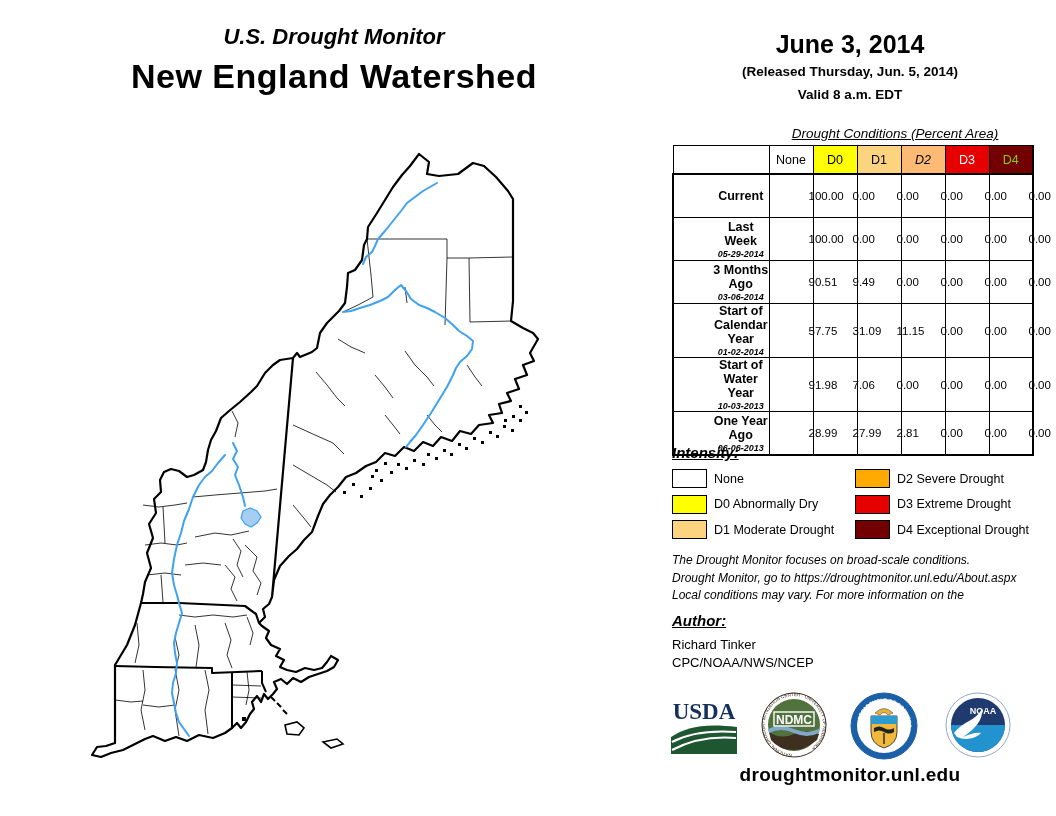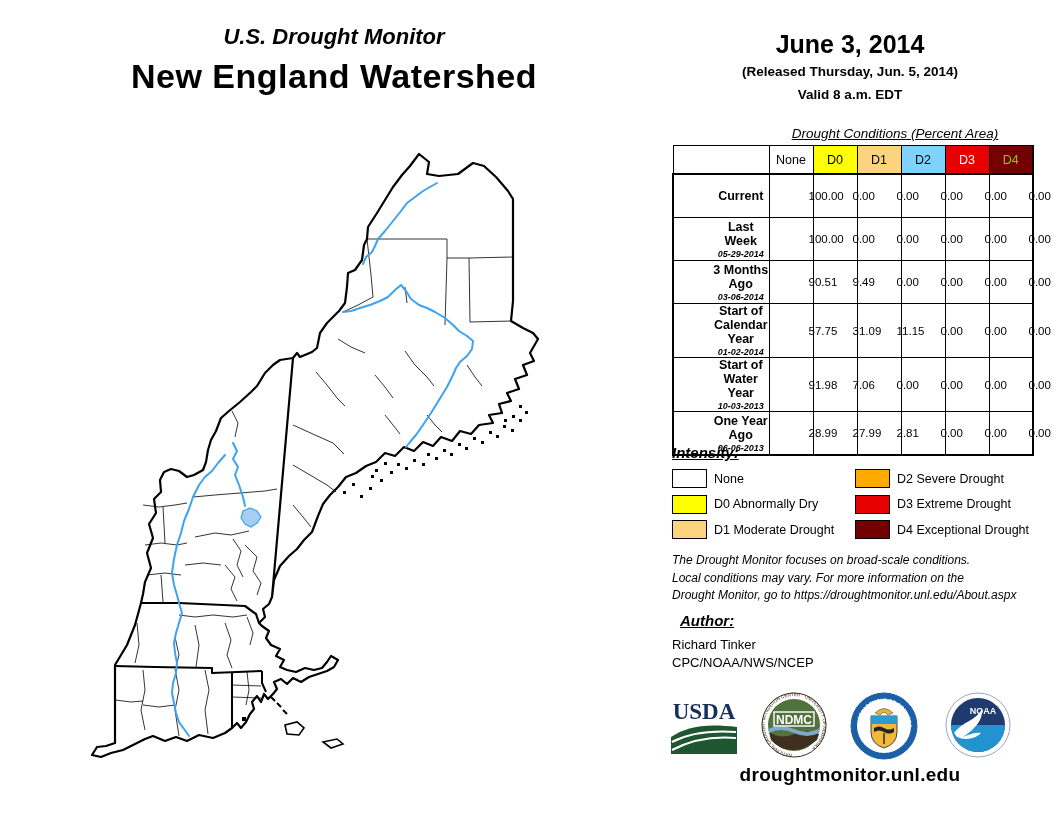--- a/index.html
+++ b/index.html
@@ -26,37 +26,37 @@
   th.corner{border:none;background:#fff;}
   table.dm tbody td{height:42px;font-size:11.5px;padding-left:39px;}
   table.dm tbody td.rlabel{border-left-width:2px;}
   table.dm tbody td:last-child,table.dm thead th:last-child{border-right-width:2px;}
   table.dm tbody tr:last-child td{border-bottom-width:2px;}
   table.dm tbody tr:first-child td{border-top-width:2px;}
   .rl{font-weight:bold;font-size:12.5px;line-height:1.12;}
   .rd{font-size:9px;font-weight:bold;font-style:italic;margin-top:1px;}
   .rd:empty{display:none;}
   .c0{background:#FFFFFF;} .c1{background:#FFFF00;} .c2{background:#FCD37F;}
-  .c3{background:#7dd3fc;} .c4{background:#E60000;color:#fff;} .c5{background:#730000;color:#84cc16;}
+  .c3{background:#fdba74;font-style:italic;} .c4{background:#E60000;color:#fff;} .c5{background:#730000;color:#84cc16;}
 
   
   .leg-head{position:absolute;left:0;top:444px;font-size:15px;font-style:italic;font-weight:600;
             text-decoration:underline;}
   .legend{position:absolute;left:0;top:466px;display:grid;grid-template-columns:183px 177px;
           grid-template-rows:repeat(3,25.5px);grid-auto-flow:column;}
   .leg-item{display:flex;align-items:center;}
   .sw{width:33px;height:17px;border:1px solid #000;margin-right:7px;flex:none;}
   .sw0{background:#FFFFFF;} .sw1{background:#FFFF00;} .sw2{background:#FCD37F;}
   .sw3{background:#FFAA00;} .sw4{background:#E60000;} .sw5{background:#730000;}
   .leg-label{font-size:12.5px;}
 
   
   .disclaimer{position:absolute;left:0;top:552px;font-size:12px;font-style:italic;line-height:17.5px;
               text-align:left;width:360px;}
-  .author-head{position:absolute;left:8px;top:612px;font-size:15px;font-style:italic;font-weight:600;
+  .author-head{position:absolute;left:0;top:612px;font-size:15px;font-style:italic;font-weight:600;
                text-decoration:underline;}
   .author-name{position:absolute;left:0;top:637px;font-size:13px;}
   .author-org{position:absolute;left:0;top:655px;font-size:13px;}
 
   
   .logos{position:absolute;left:-4px;top:692px;width:364px;height:70px;}
   .logo{position:absolute;top:0;}
   .logo-usda{left:2px;top:9px;}
   .logo-ndmc{left:93px;}
   .logo-doc{left:182px;}
@@ -236,22 +236,22 @@
         <span class="leg-label">D3 Extreme Drought</span>
       </div>
     <div class="leg-item">
         <span class="sw sw5"></span>
         <span class="leg-label">D4 Exceptional Drought</span>
       </div>
   </div>
 
   <div class="disclaimer">
     <div>The Drought Monitor focuses on broad-scale conditions.</div>
+    <div>Drought Monitor, go to https://droughtmonitor.unl.edu/About.aspx</div>
     <div>Local conditions may vary. For more information on the</div>
-    <div>Drought Monitor, go to https://droughtmonitor.unl.edu/About.aspx</div>
   </div>
 
   <div class="author-head">Author:</div>
   <div class="author-name">Richard Tinker</div>
   <div class="author-org">CPC/NOAA/NWS/NCEP</div>
 
   <div class="logos">
 
     <svg class="logo logo-usda" width="68" height="54" viewBox="0 0 68 54">
       <text x="34" y="18" text-anchor="middle" font-family="Liberation Serif, serif" font-weight="bold" font-size="23" fill="#14305C">USDA</text>

